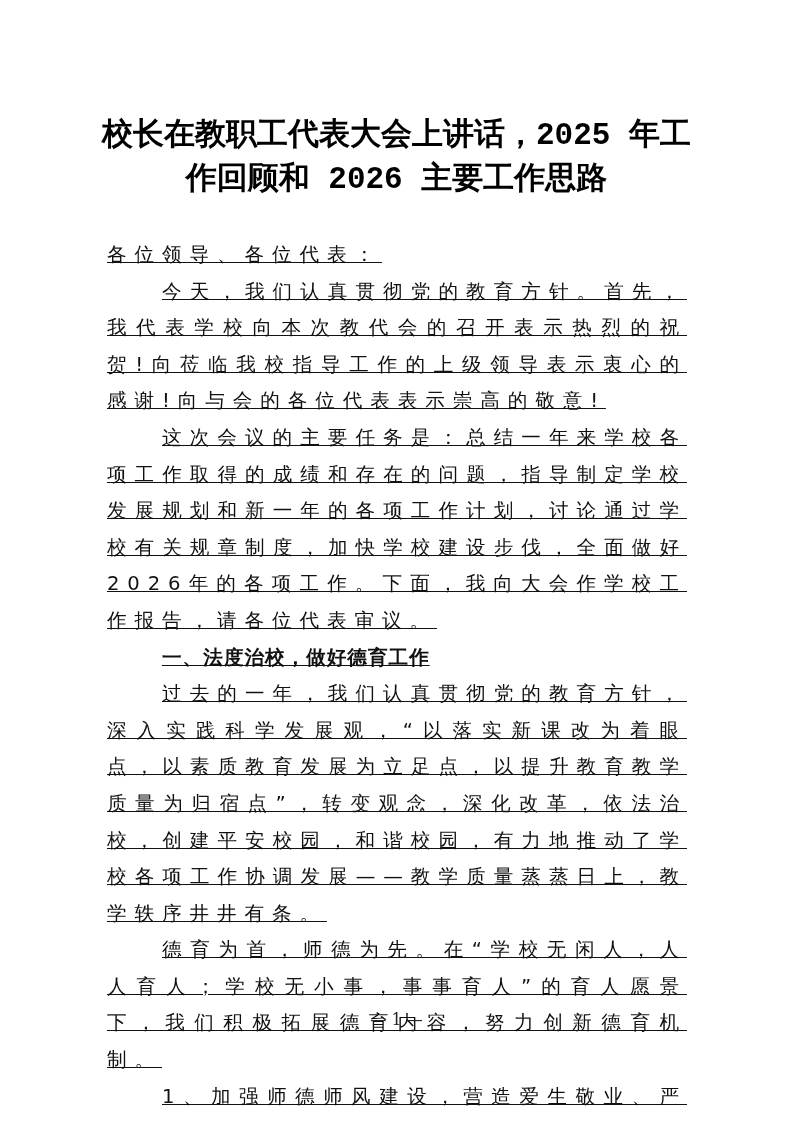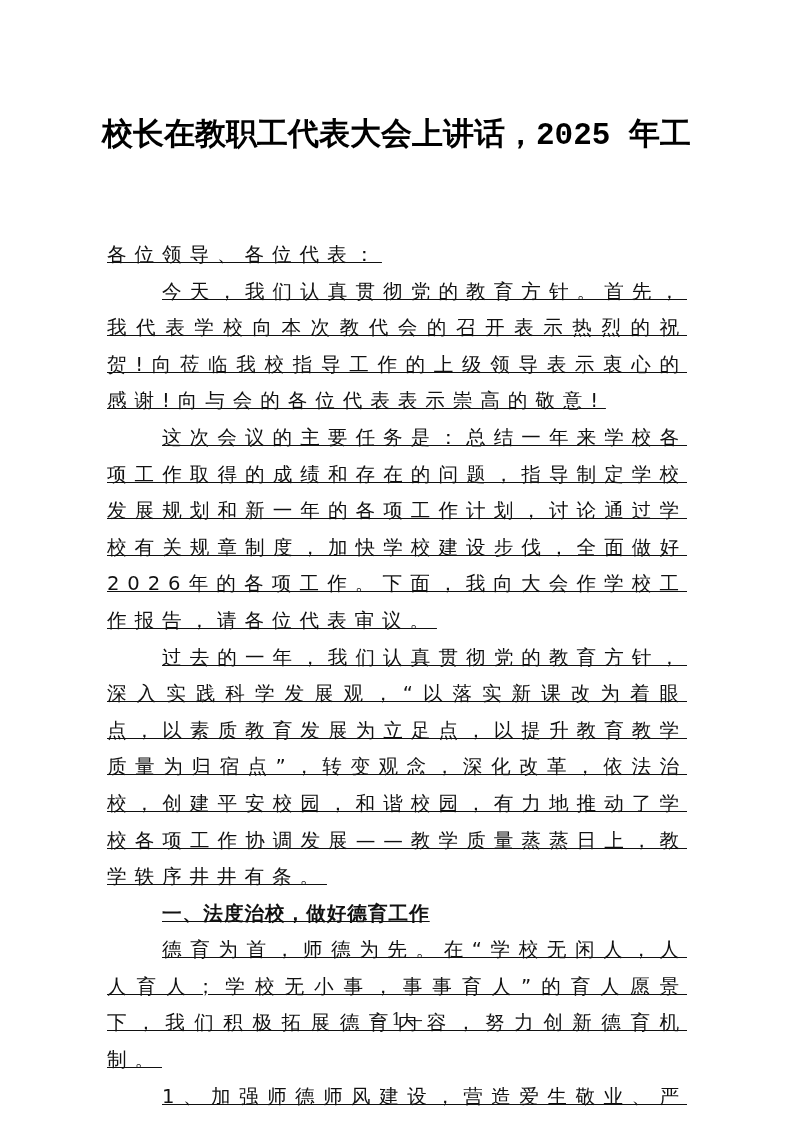--- a/index.html
+++ b/index.html
@@ -29,26 +29,27 @@
       position: absolute; left: 0; width: 793px; top: 1010px; text-align: center;
       font-family: "DejaVu Serif", "Liberation Serif", serif; font-size: 16px; color: #222;
     }
   </style>
 </head>
 <body>
 
 <div class="page">
   <div class="title">
     <div>校长在教职工代表大会上讲话，2025 年工</div>
+    <div>作回顾和 2026 主要工作思路</div>
   </div>
 
   <div class="body">
     <p>各位领导、各位代表：</p>
     <p class="indent">今天，我们认真贯彻党的教育方针。首先，我代表学校向本次教代会的召开表示热烈的祝贺!向莅临我校指导工作的上级领导表示衷心的感谢!向与会的各位代表表示崇高的敬意!</p>
     <p class="indent">这次会议的主要任务是：总结一年来学校各项工作取得的成绩和存在的问题，指导制定学校发展规划和新一年的各项工作计划，讨论通过学校有关规章制度，加快学校建设步伐，全面做好2026年的各项工作。下面，我向大会作学校工作报告，请各位代表审议。</p>
+    <p class="indent bold h-sans">一、法度治校，做好德育工作</p>
     <p class="indent">过去的一年，我们认真贯彻党的教育方针，深入实践科学发展观，“以落实新课改为着眼点，以素质教育发展为立足点，以提升教育教学质量为归宿点”，转变观念，深化改革，依法治校，创建平安校园，和谐校园，有力地推动了学校各项工作协调发展——教学质量蒸蒸日上，教学轶序井井有条。</p>
-    <p class="indent bold h-sans">一、法度治校，做好德育工作</p>
     <p class="indent">德育为首，师德为先。在“学校无闲人，人人育人；学校无小事，事事育人”的育人愿景下，我们积极拓展德育内容，努力创新德育机制。</p>
     <p class="indent">1、加强师德师风建设，营造爱生敬业、严谨善教的氛围。结合学校实际，开展“为人师表，敬业奉献”师德主题实践活动、</p>
   </div>
 
   <div class="footer">— 1 —</div>
 </div>
 
 </body></html>

